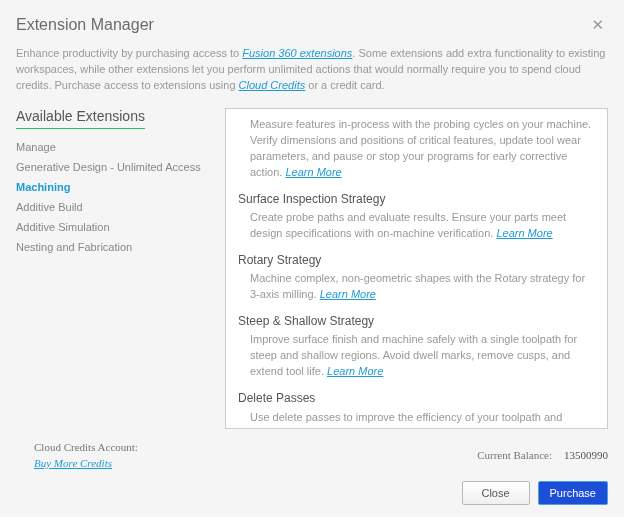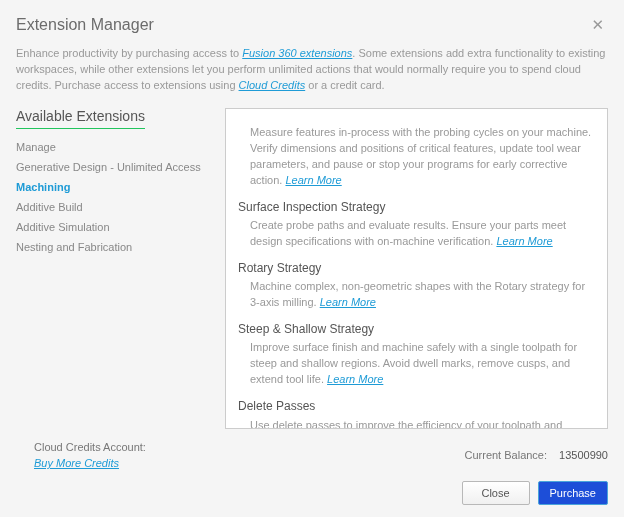--- a/index.html
+++ b/index.html
@@ -76,21 +76,21 @@
   }
   .sidebar-item.selected {
     color: #1e9bd6;
     font-weight: bold;
   }
   .details {
     flex: 1;
     border: 1px solid #ccc;
     background: #fff;
     overflow-y: scroll;
-    padding: 16px 12px;
+    padding: 8px 12px;
     line-height: 1.45;
     color: #888;
   }
   .details::-webkit-scrollbar { width: 14px; }
   .details::-webkit-scrollbar-thumb { background: #cdcdcd; }
   .details::-webkit-scrollbar-track { background: #f0f0f0; }
   .feature-title {
     color: #555;
     font-size: 12px;
     margin-top: 10px;
@@ -107,20 +107,21 @@
     font-size: 11px;
     padding-left: 12px;
   }
   .credits-row {
     display: flex;
     align-items: center;
     justify-content: space-between;
     margin-top: 12px;
     font-size: 11px;
     color: #777;
+    font-family: Liberation Serif, serif;
   }
   .credits-left { display: flex; flex-direction: column; gap: 4px;}
   .credits-line { display: flex; align-items: center; gap: 10px; }
   .credits-label { color: #777; padding-left: 18px;}
   .select {
     display: inline-flex;
     align-items: center;
     gap: 24px;
     padding: 2px 4px;
     cursor: pointer;

